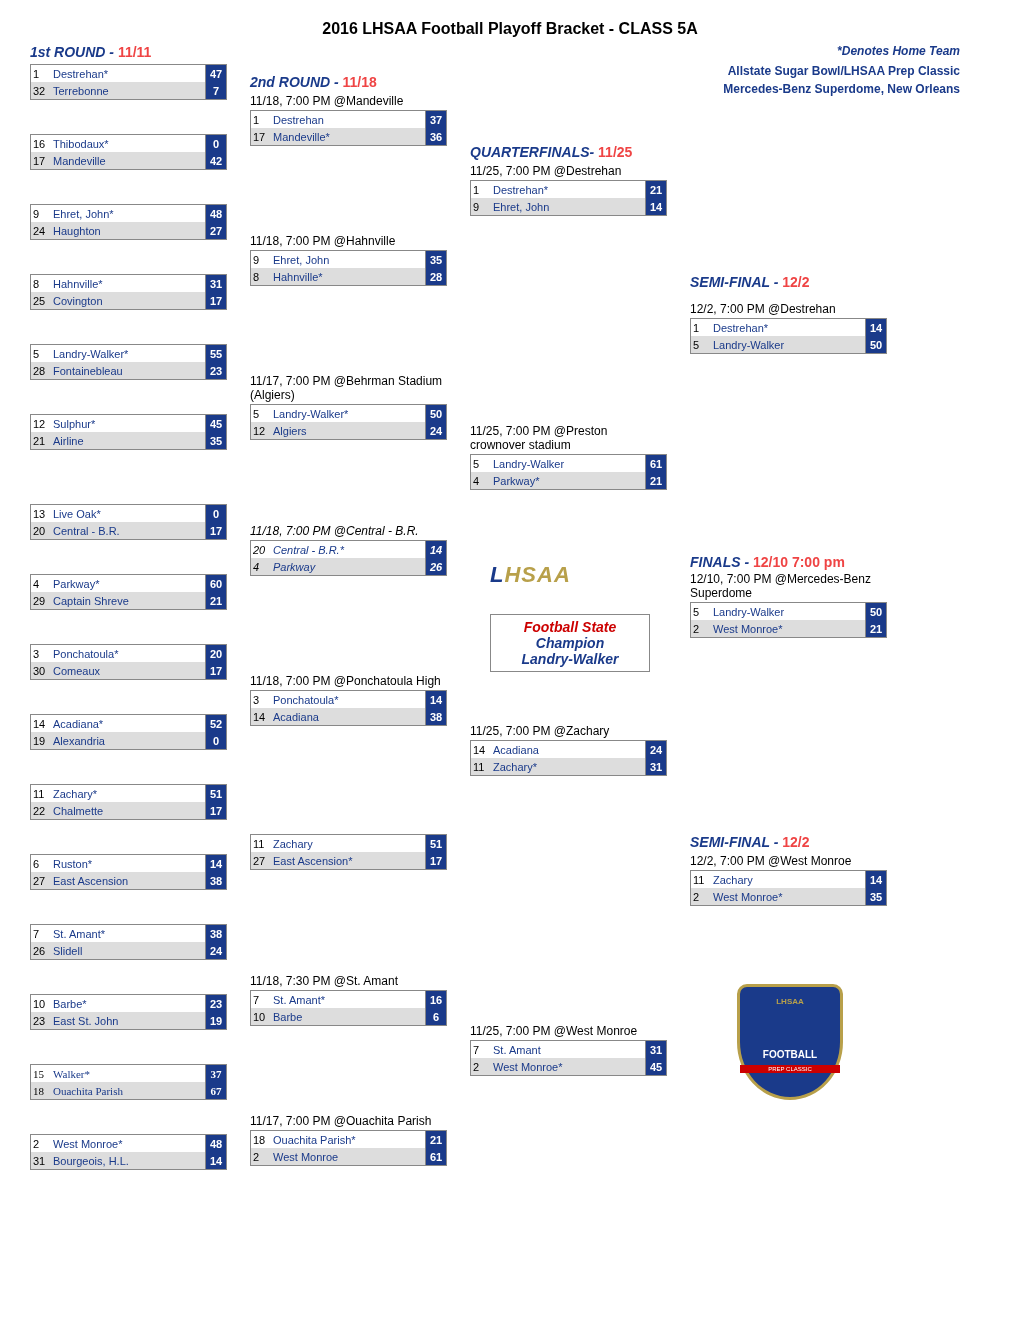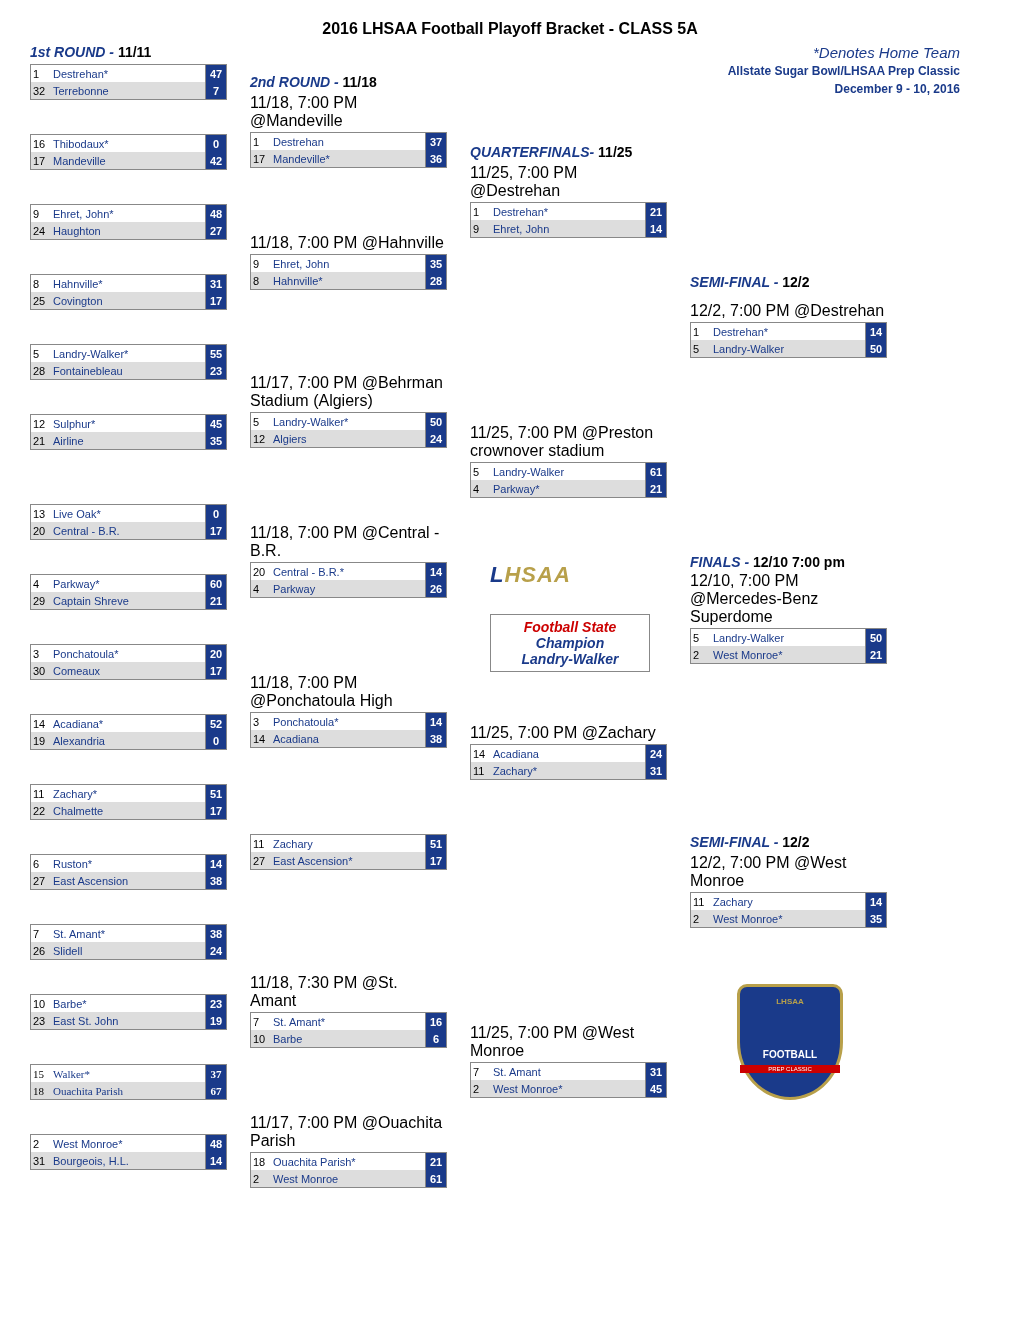--- a/index.html
+++ b/index.html
@@ -6,35 +6,35 @@
     font-family: Arial, Helvetica, sans-serif;
     font-size: 12px;
     margin: 0;
     padding: 20px 30px;
     width: 1020px;
     box-sizing: border-box;
     color: #000;
   }
   .title { text-align: center; font-size: 16px; font-weight: bold; margin-bottom: 6px; }
   .round-header { color: #1a3a8a; font-size: 14px; font-weight: bold; font-style: italic; margin-bottom: 2px; }
-  .round-header .date { color: #000000; font-style: normal; }
-  .note { color: #1a3a8a; font-style: italic; font-weight: normal; font-size: 15px; }
+  .round-header .date { color: #ef4444; font-style: normal; }
+  .note { color: #1a3a8a; font-style: italic; font-weight: bold; font-size: 12px; }
   .event-info { color: #1a3a8a; font-weight: bold; font-size: 12px; text-align: right; line-height: 1.5; }
   .bracket { position: relative; }
   .col { position: absolute; }
   .match { border: 1px solid #888; width: 195px; margin-bottom: 4px; }
   .team-row { display: flex; align-items: stretch; height: 17px; }
   .team-row + .team-row .seed,
   .team-row + .team-row .name,
   .team-row + .team-row .score { background: #ddd; }
   .seed { width: 18px; padding-left: 2px; font-size: 11px; display: flex; align-items: center; }
   .name { flex: 1; color: #1a3a8a; font-size: 11px; display: flex; align-items: center; padding-left: 2px; }
   .score { width: 20px; background: #1a3a8a; color: #fff; font-size: 11px; font-weight: bold; display: flex; align-items: center; justify-content: center; border-left: 1px solid #888; }
   .team-row + .team-row .score { background: #1a3a8a; }
-  .game-info { font-size: 16px; margin-bottom: 2px; width: 195px; }
+  .game-info { font-size: 12px; margin-bottom: 2px; width: 195px; }
   .champ-box { border: 1px solid #888; width: 150px; text-align: center; padding: 4px; }
   .champ-box .line1 { color: #c00; font-weight: bold; font-style: italic; font-size: 14px; }
   .champ-box .line2 { color: #1a3a8a; font-weight: bold; font-style: italic; font-size: 14px; }
   .champ-box .line3 { color: #1a3a8a; font-weight: bold; font-style: italic; font-size: 14px; }
   .logo-placeholder { width: 150px; height: 60px; background: #fff; border: none; position: relative; }
   .logo-text { font-weight: bold; font-style: italic; font-size: 22px; color: #b8a04a; position: absolute; top: 18px; left: 20px; letter-spacing: 1px; }
   .logo-text .l { color: #1a3a8a; }
   .badge { width: 120px; height: 130px; position: relative; }
   .badge-shield { width: 100px; height: 110px; background: #1a3a8a; border-radius: 10px 10px 50% 50%; margin: 0 auto; position: relative; border: 3px solid #b8a04a; }
   .badge-text { color: #fff; font-weight: bold; font-size: 10px; position: absolute; width: 100%; text-align: center; top: 62px; }
@@ -48,21 +48,21 @@
 <div class="bracket" style="height:1180px;">
 
   <div style="position:absolute; top:0; left:0;">
     <span class="round-header">
       <span>1st ROUND - </span><span class="date">11/11</span>
     </span>
   </div>
   <div class="note" style="position:absolute; top:0; right:30px;">*Denotes Home Team</div>
   <div class="event-info" style="position:absolute; top:18px; right:30px;">
     <div>Allstate Sugar Bowl/LHSAA Prep Classic</div>
-    <div>December 9 - 10, 2016</div>
+    <div>Mercedes-Benz Superdome, New Orleans</div>
   </div>
 
   <div class="col" style="left:0; top:20px;" id="r1col">
       <div style="position: absolute; top: 0px;">
         <div class="match">
     <div class="team-row">
       <div class="seed">1</div>
       <div class="name">Destrehan*</div>
       <div class="score">47</div>
     </div>
@@ -329,21 +329,21 @@
       <div class="name">Landry-Walker*</div>
       <div class="score">50</div>
     </div>
     <div class="team-row">
       <div class="seed">12</div>
       <div class="name">Algiers</div>
       <div class="score">24</div>
     </div>
   </div>
       </div>
-      <div style="position: absolute; top: 430px;">
+      <div style="position: absolute; top: 430px; font-style: italic;">
         <div class="game-info">11/18, 7:00 PM @Central - B.R.</div>
         <div class="match">
     <div class="team-row">
       <div class="seed">20</div>
       <div class="name">Central - B.R.*</div>
       <div class="score">14</div>
     </div>
     <div class="team-row">
       <div class="seed">4</div>
       <div class="name">Parkway</div>

